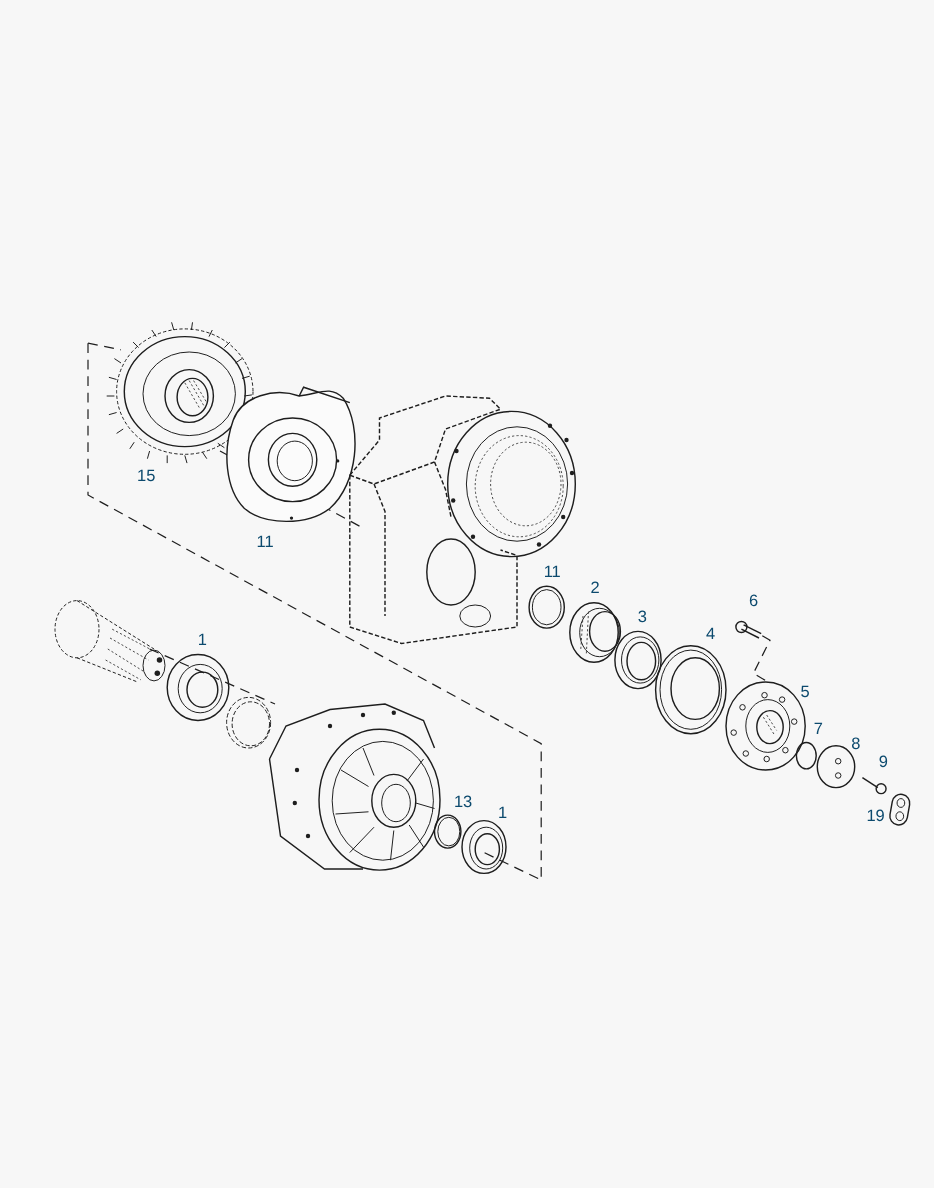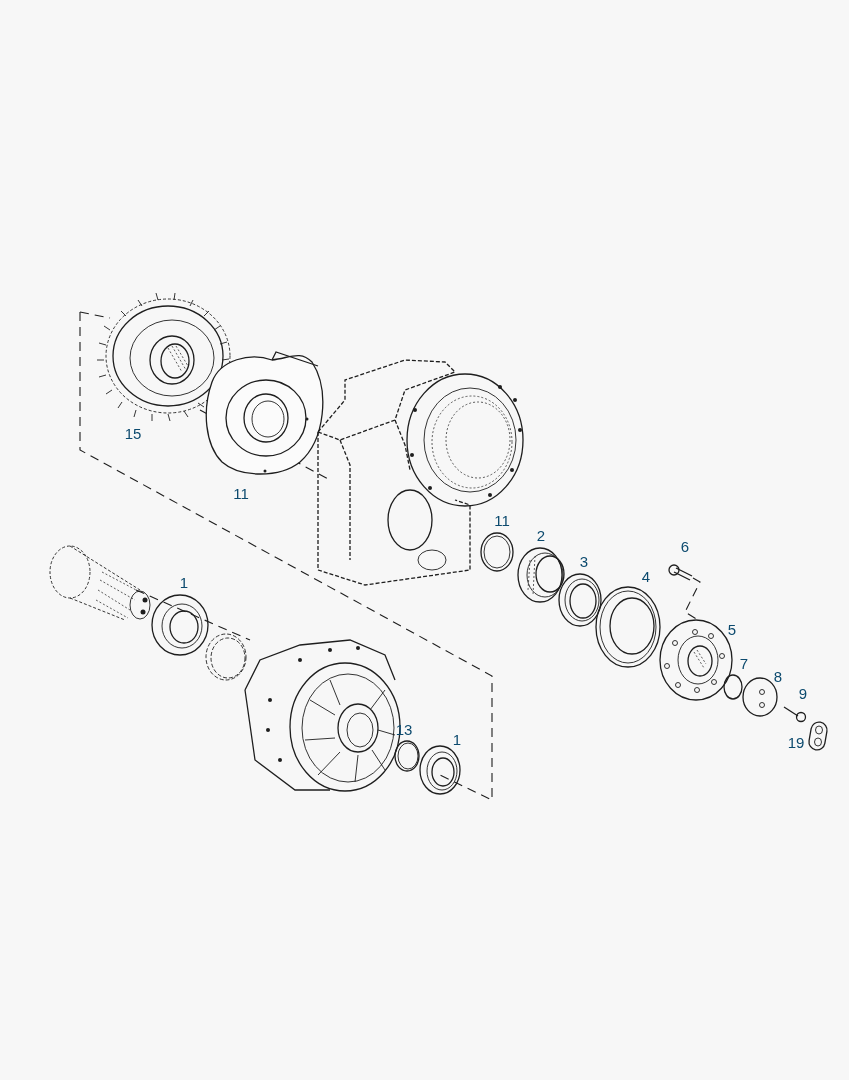--- a/index.html
+++ b/index.html
@@ -200,17 +200,17 @@
   <span class="callout" style="left:584px;top:561px">3</span>
   <span class="callout" style="left:646px;top:576px">4</span>
   <span class="callout" style="left:732px;top:629px">5</span>
   <span class="callout" style="left:685px;top:546px">6</span>
   <span class="callout" style="left:744px;top:663px">7</span>
   <span class="callout" style="left:778px;top:676px">8</span>
   <span class="callout" style="left:803px;top:693px">9</span>
   <span class="callout" style="left:796px;top:742px">19</span>
   <span class="callout" style="left:502px;top:520px">11</span>
   <span class="callout" style="left:457px;top:739px">1</span>
-  <span class="callout" style="left:404px;top:729px">13</span>
+  <span class="callout" style="left:421px;top:729px">13</span>
   <span class="callout" style="left:241px;top:493px">11</span>
   <span class="callout" style="left:133px;top:433px">15</span>
 
 </div>
 
 </body></html>

